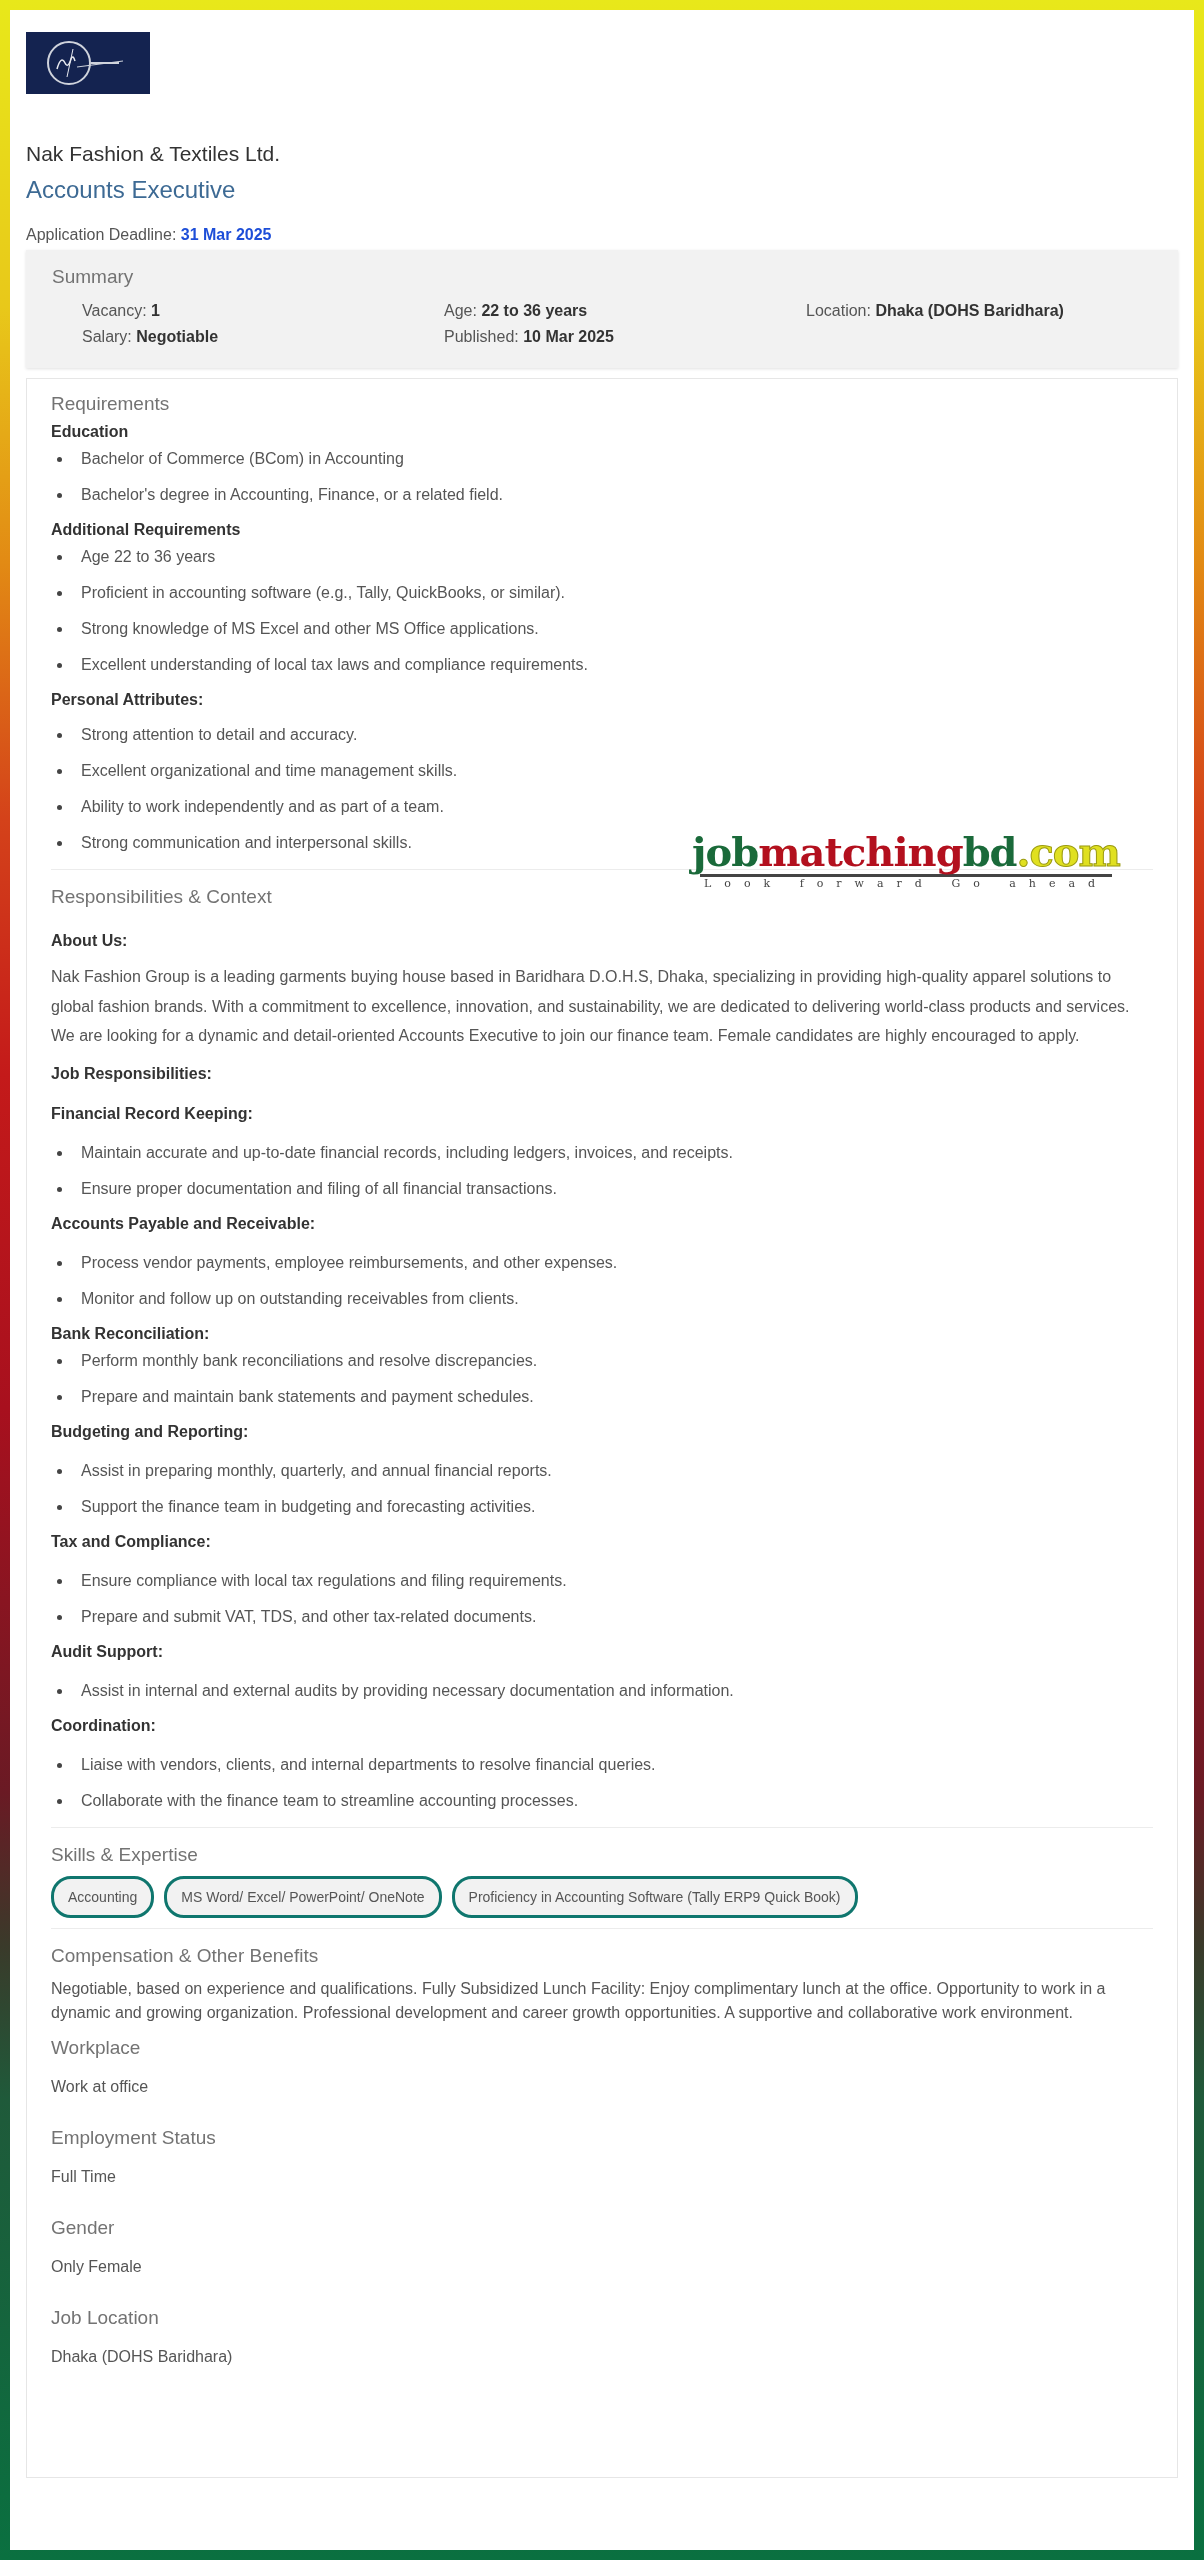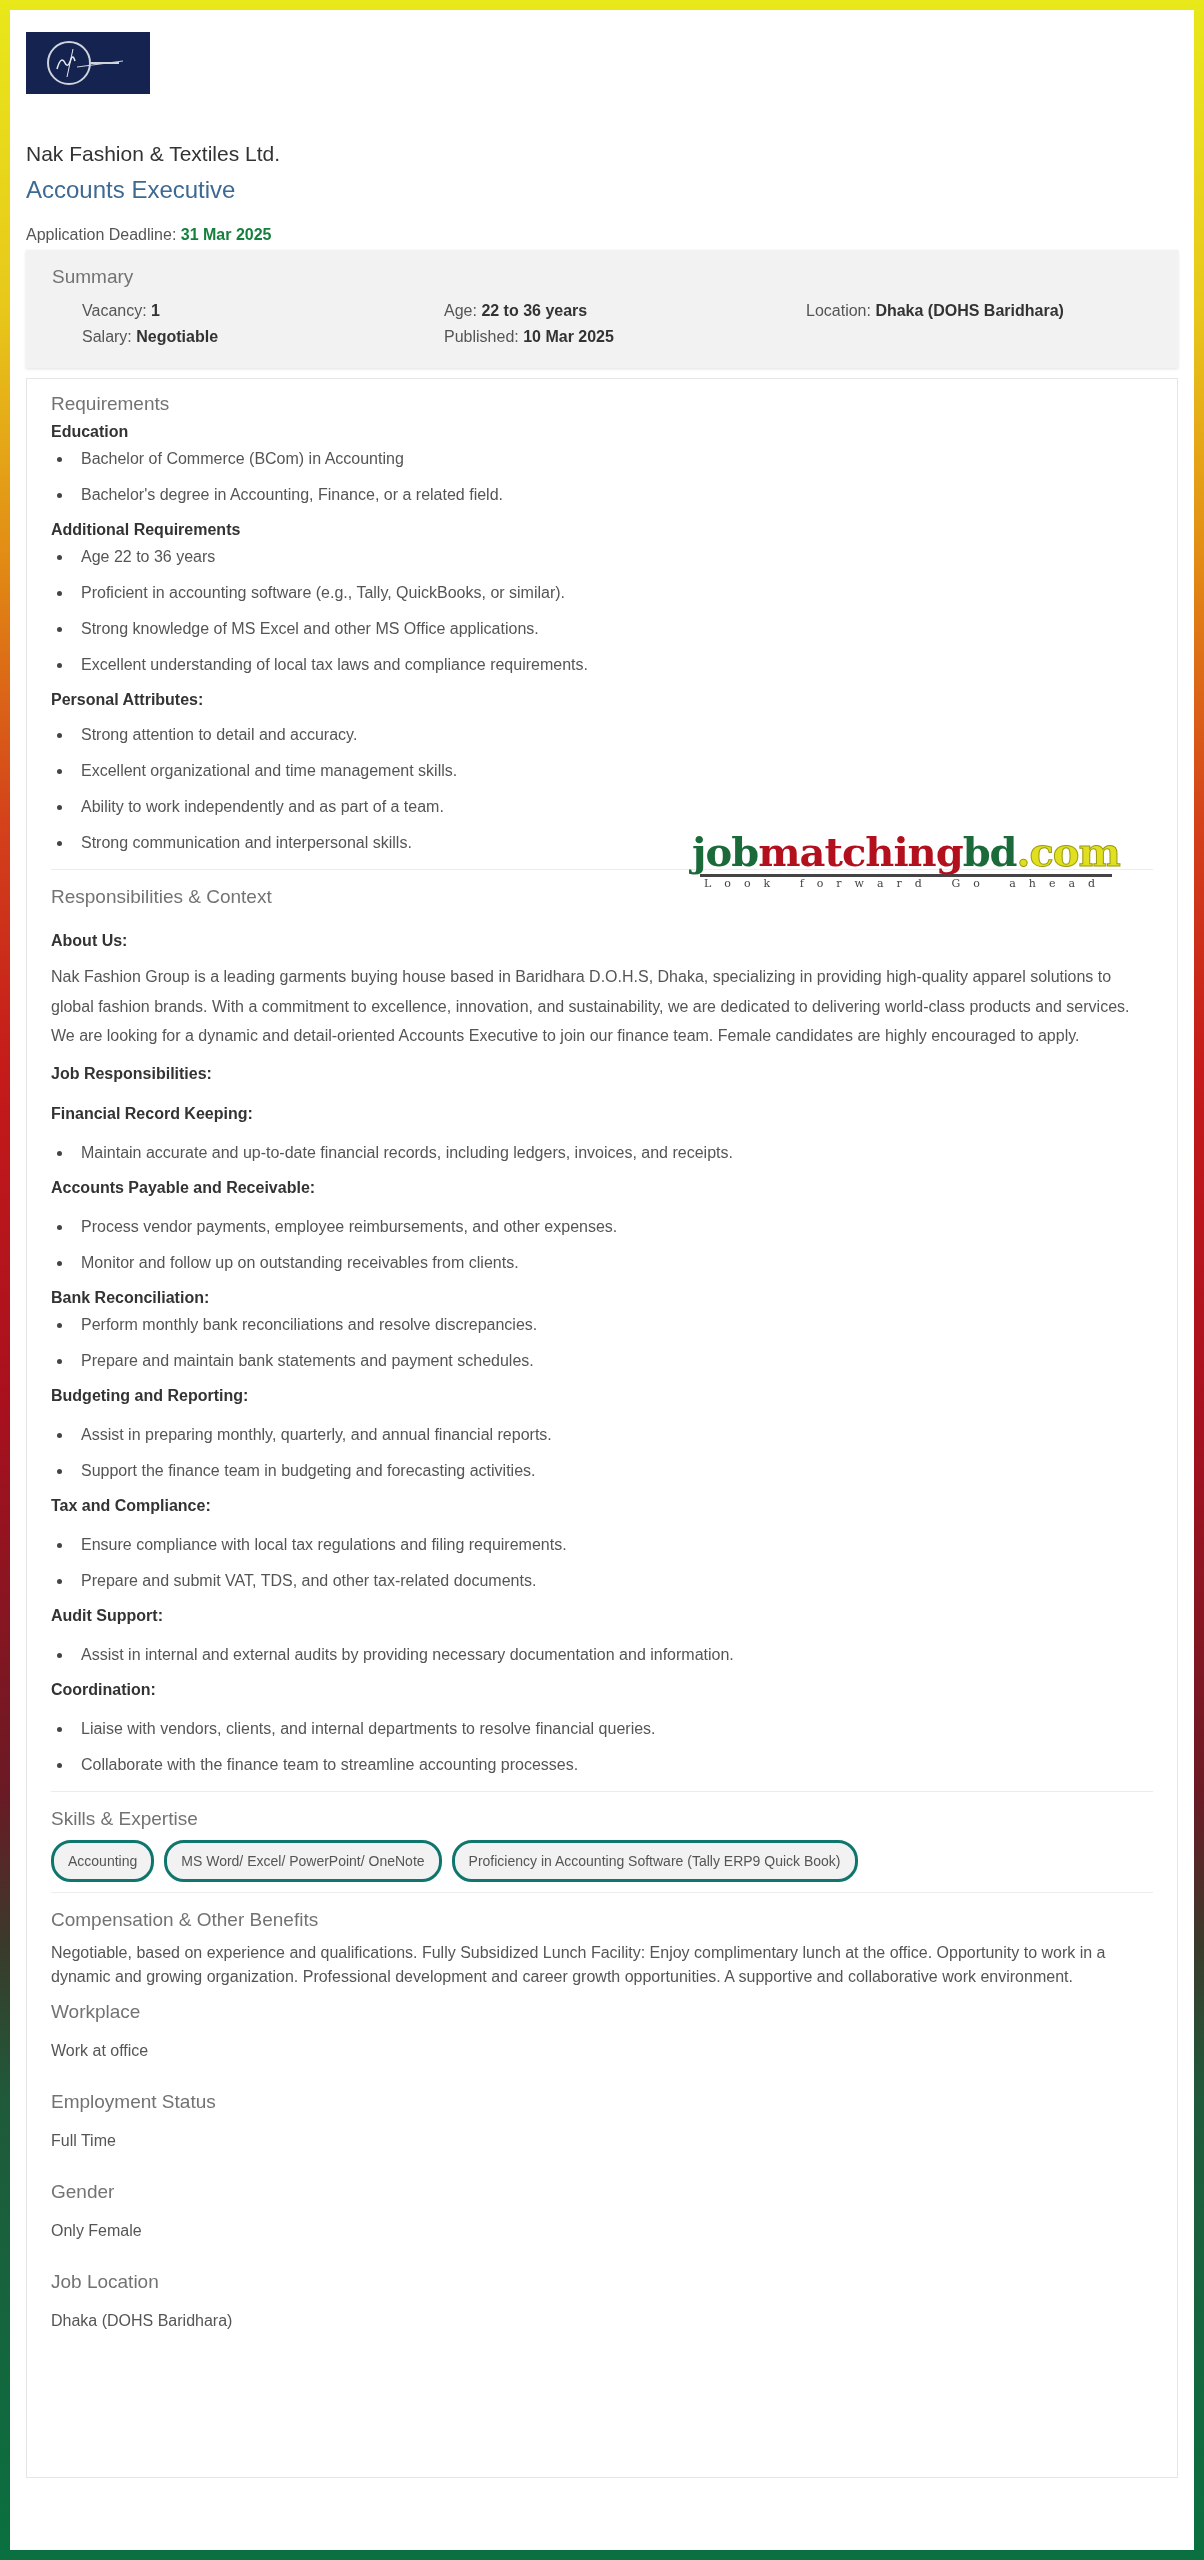--- a/index.html
+++ b/index.html
@@ -20,21 +20,21 @@
   }
   .logo {
     width: 124px; height: 62px;
     background: #142350;
     display: flex; align-items: center; justify-content: center;
     margin-left: 0;
   }
   .company { font-size: 21px; color: #333; margin-top: 48px; font-weight: 500; }
   .job-title { font-size: 24px; color: #3d6a94; margin-top: 10px; font-weight: 500; }
   .deadline { font-size: 16px; color: #555; margin-top: 22px; }
-  .deadline .val { color: #15803d; font-weight: 600; }
+  .deadline .val { color: #1d4ed8; font-weight: 600; }
   .summary {
     background: #f2f2f2;
     margin-top: 6px;
     padding: 16px 26px 22px 26px;
     box-shadow: 0 1px 3px rgba(0,0,0,0.12);
   }
   .sec-title { color: #737373; font-size: 19px; font-weight: 500; }
   .sum-grid {
     display: grid;
     grid-template-columns: 362px 362px 1fr;
@@ -141,20 +141,21 @@
     <div class="divider"></div>
 
     <div class="sec-title">Responsibilities &amp; Context</div>
     <div class="sub" style="margin-top:24px">About Us:</div>
     <div class="para" style="margin-top:12px">Nak Fashion Group is a leading garments buying house based in Baridhara D.O.H.S, Dhaka, specializing in providing high-quality apparel solutions to global fashion brands. With a commitment to excellence, innovation, and sustainability, we are dedicated to delivering world-class products and services. We are looking for a dynamic and detail-oriented Accounts Executive to join our finance team. Female candidates are highly encouraged to apply.</div>
     <div class="sub" style="margin-top:14px">Job Responsibilities:</div>
 
     <div class="sub" style="margin-top:22px">Financial Record Keeping:</div>
     <ul class="bl" style="margin-top:20px">
       <li>Maintain accurate and up-to-date financial records, including ledgers, invoices, and receipts.</li>
+      <li>Ensure proper documentation and filing of all financial transactions.</li>
     </ul>
     <div class="sub" style="margin-top:0">Accounts Payable and Receivable:</div>
     <ul class="bl" style="margin-top:20px">
       <li>Process vendor payments, employee reimbursements, and other expenses.</li>
       <li>Monitor and follow up on outstanding receivables from clients.</li>
     </ul>
     <div class="sub" style="margin-top:0">Bank Reconciliation:</div>
     <ul class="bl" style="">
       <li>Perform monthly bank reconciliations and resolve discrepancies.</li>
       <li>Prepare and maintain bank statements and payment schedules.</li>

